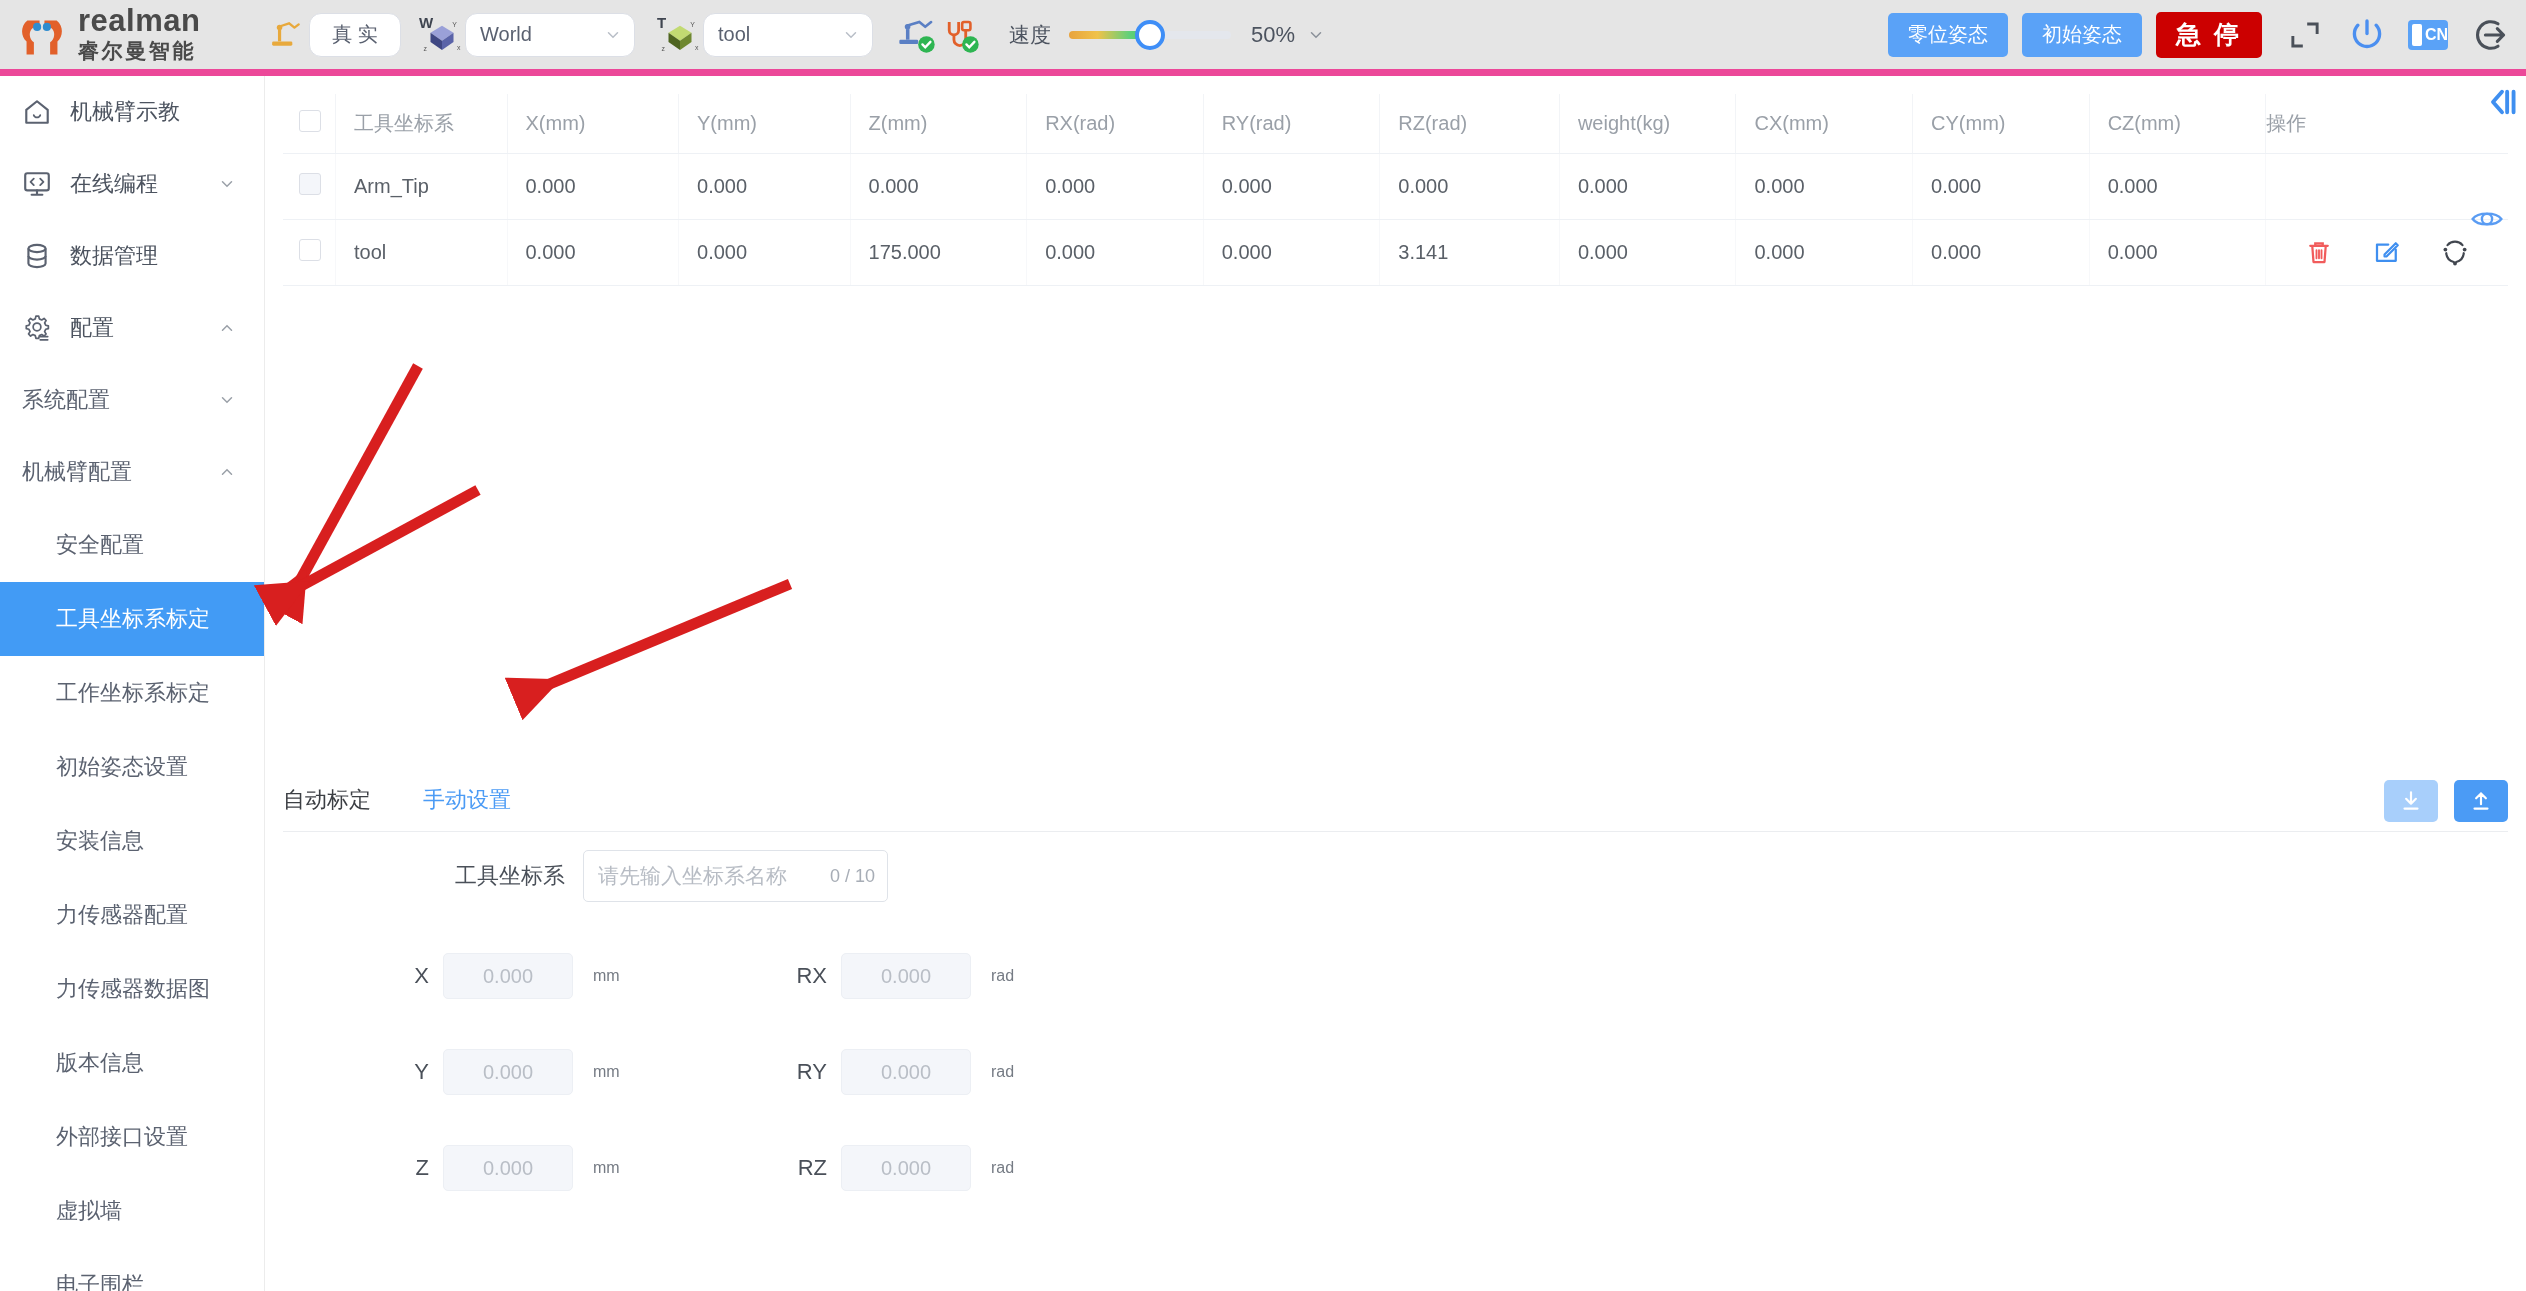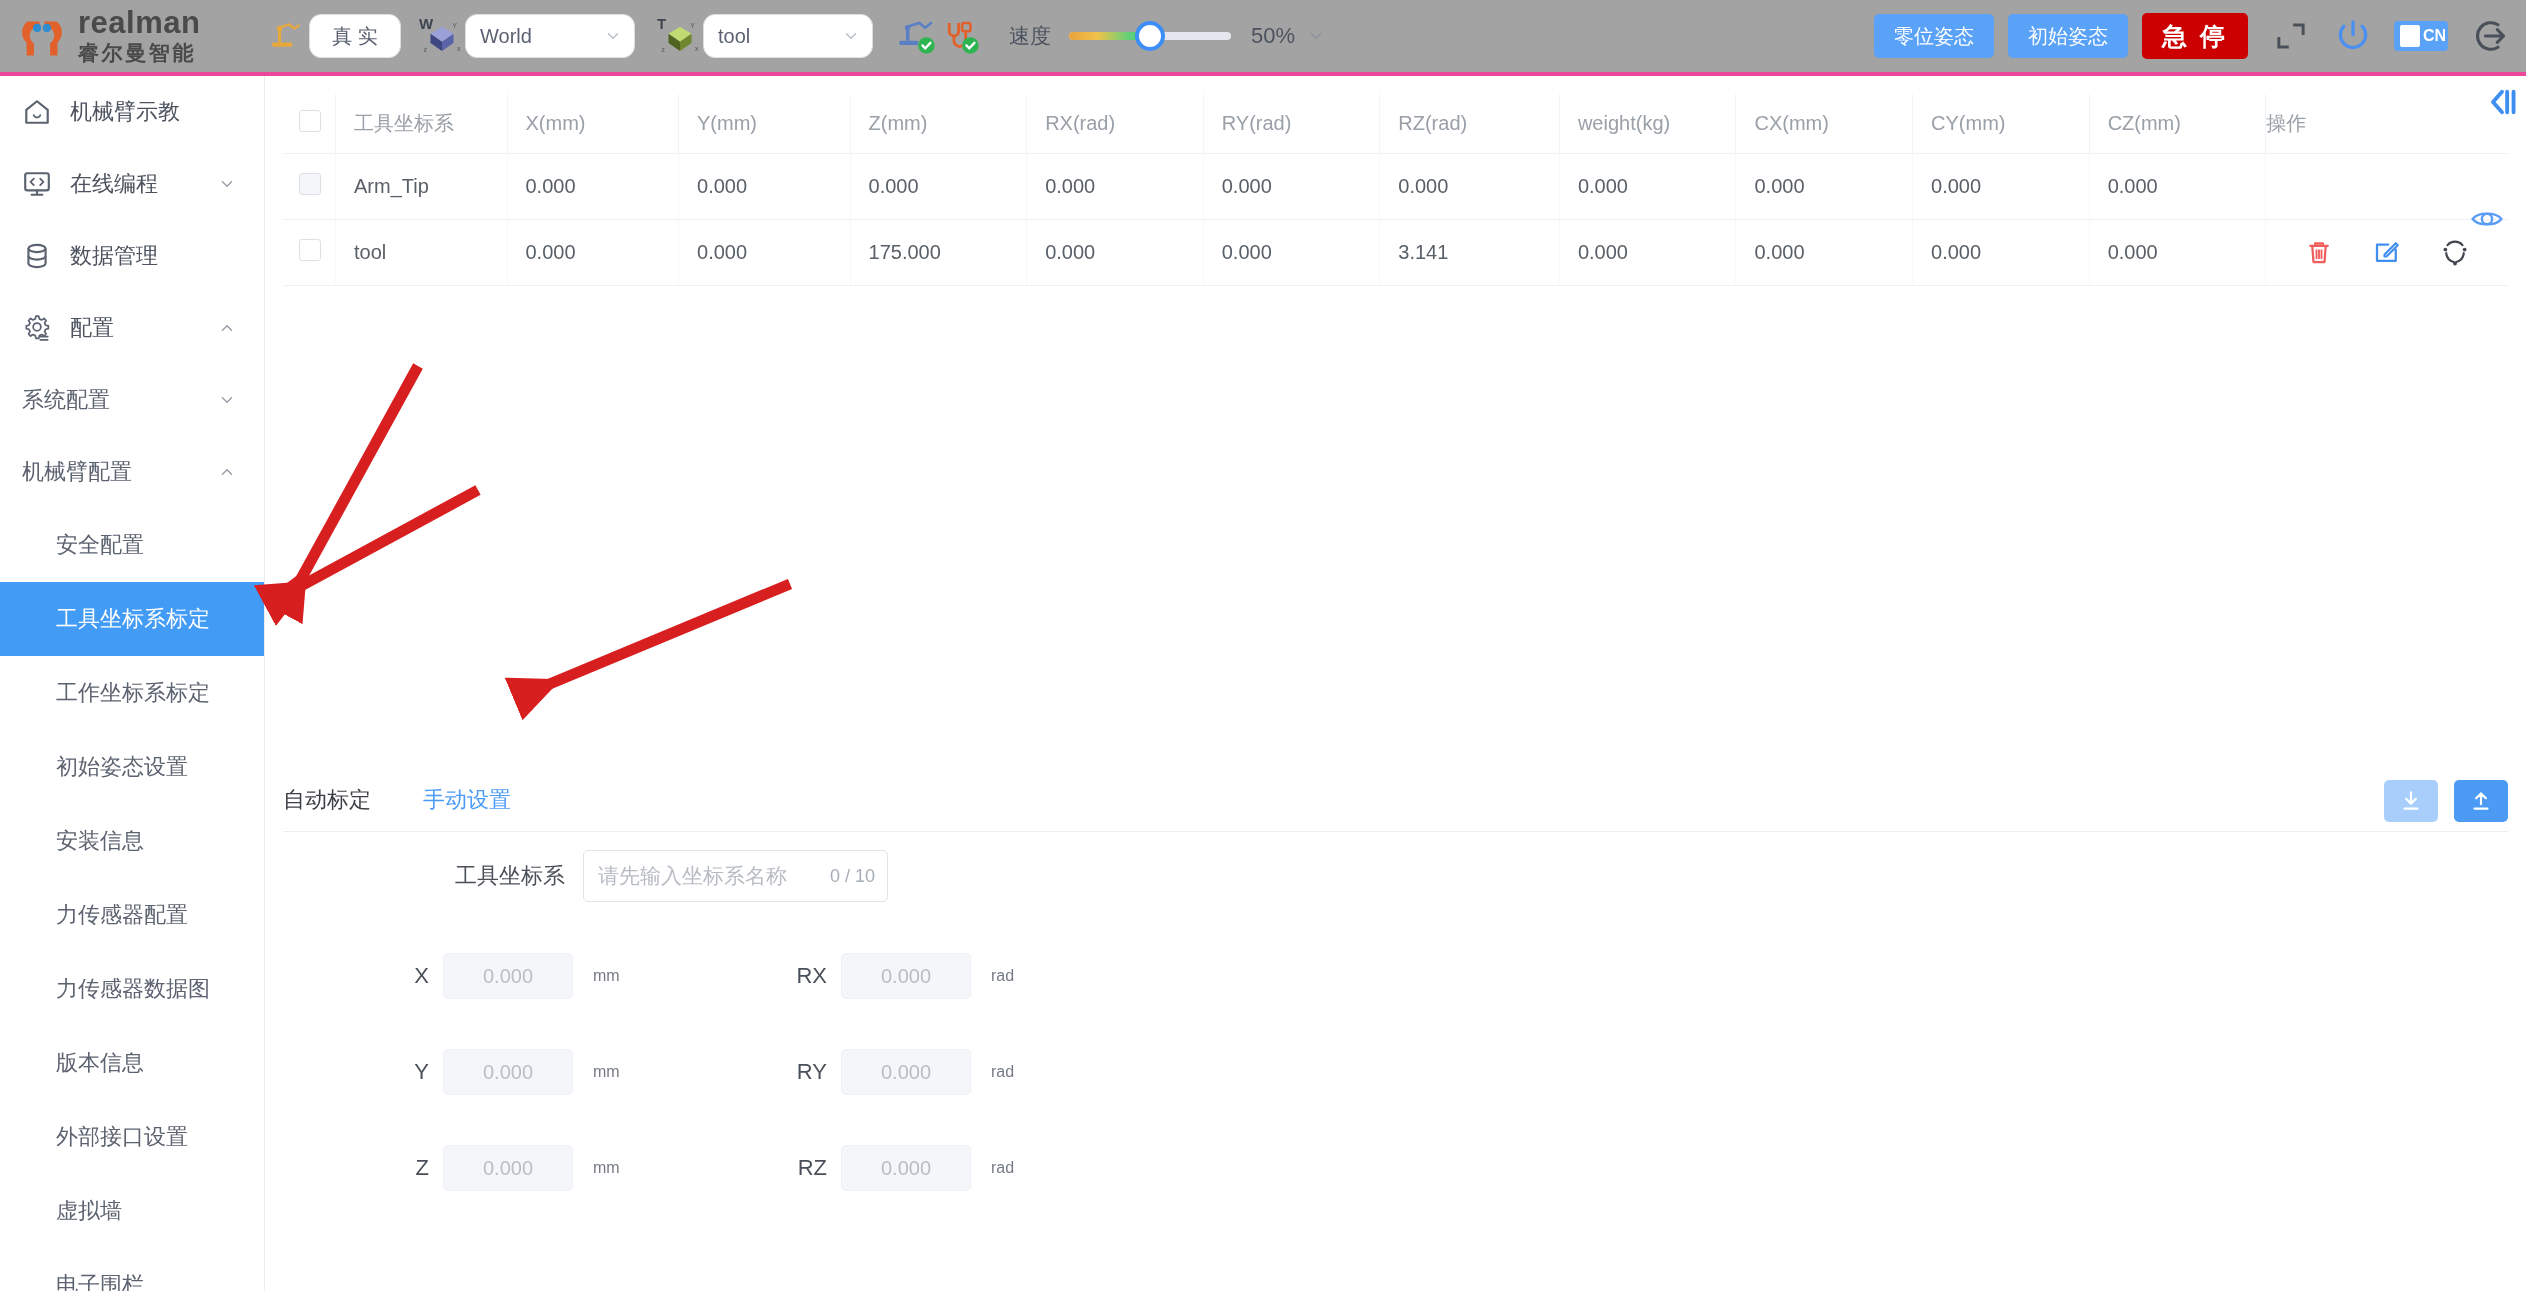--- a/index.html
+++ b/index.html
@@ -7,22 +7,22 @@
     width: 2526px; height: 1291px;
     font-family: "Liberation Sans", "DejaVu Sans", sans-serif;
     background: #ffffff;
     overflow: hidden;
   }
   .app { position: relative; width: 2526px; height: 1291px; }
 
   
   .topbar {
     position: absolute; left: 0; top: 0; width: 2526px; height: 76px;
-    background: #a3a3a3; display: flex; align-items: center;
-    border-bottom: 4px solid #ec4899;
+    background: #e5e5e5; display: flex; align-items: center;
+    border-bottom: 7px solid #ec4899;
     z-index: 5;
   }
   .logo-wrap { display: flex; align-items: center; padding-left: 16px; width: 265px; }
   .logo-mark { width: 52px; height: 52px; flex: none; }
   .logo-text { margin-left: 10px; display: flex; flex-direction: column; justify-content: center; }
   .logo-en { font-size: 31px; font-weight: bold; color: #4a4a4a; letter-spacing: .5px; line-height: 1.0; }
   .logo-cn { font-size: 21px; font-weight: bold; color: #4a4a4a; letter-spacing: 2.6px; line-height: 1.2; margin-top: 2px;}
 
   .tb-icon-btn { width: 44px; height: 50px; display:flex; align-items:center; justify-content:center; flex:none; }
   .tb-select {
@@ -49,21 +49,21 @@
   .btn-pose {
     background:#5aa2f7; color:#fff; font-size:20px; border:none; border-radius:5px;
     height:44px; padding:0 20px; margin-right:14px; cursor:pointer; white-space:nowrap;
   }
   .btn-estop {
     background:#cc0000; color:#fff; font-size:25px; font-weight:bold; border:none; border-radius:5px;
     height:46px; padding:0 20px; margin-right:22px; cursor:pointer; letter-spacing:3px; white-space:nowrap;
   }
   .tr-icon { width:42px; height:42px; margin-right:20px; display:flex; align-items:center; justify-content:center; }
   .lang-pill {
-    background:#5aa2f7; border-radius:4px; height:30px; width:54px; margin-right:22px;
+    background:#5aa2f7; border-radius:4px; height:30px; width:40px; margin-right:22px;
     display:flex; align-items:center; padding-left:4px;justify-content:center;
   }
   .lang-sq { width:20px; height:22px; background:#fff; border-radius:2px; }
   .lang-cn { color:#fff; font-size:16px; font-weight:bold; margin-left:3px; }
 
   
   .sidebar {
     position: absolute; left: 0; top: 76px; width: 265px; height: 1215px;
     background: #ffffff; border-right: 1px solid #ececec; overflow: hidden;
   }

